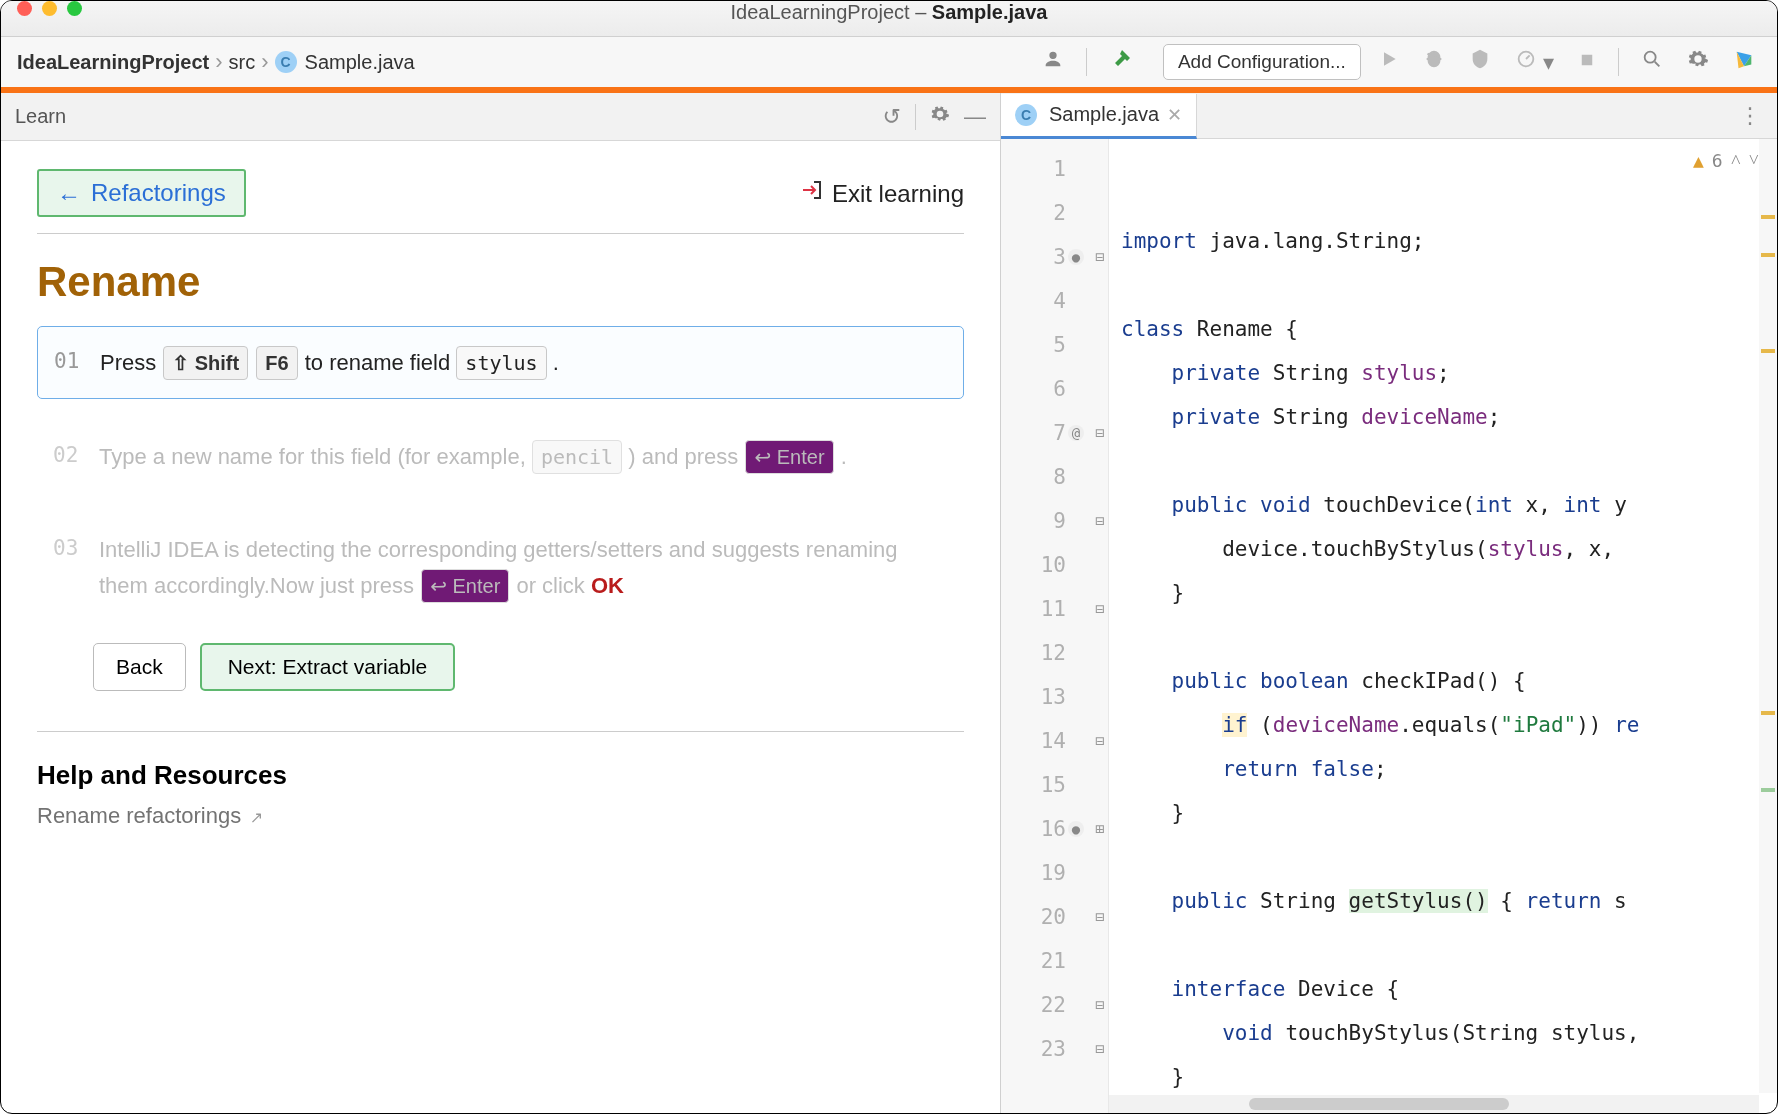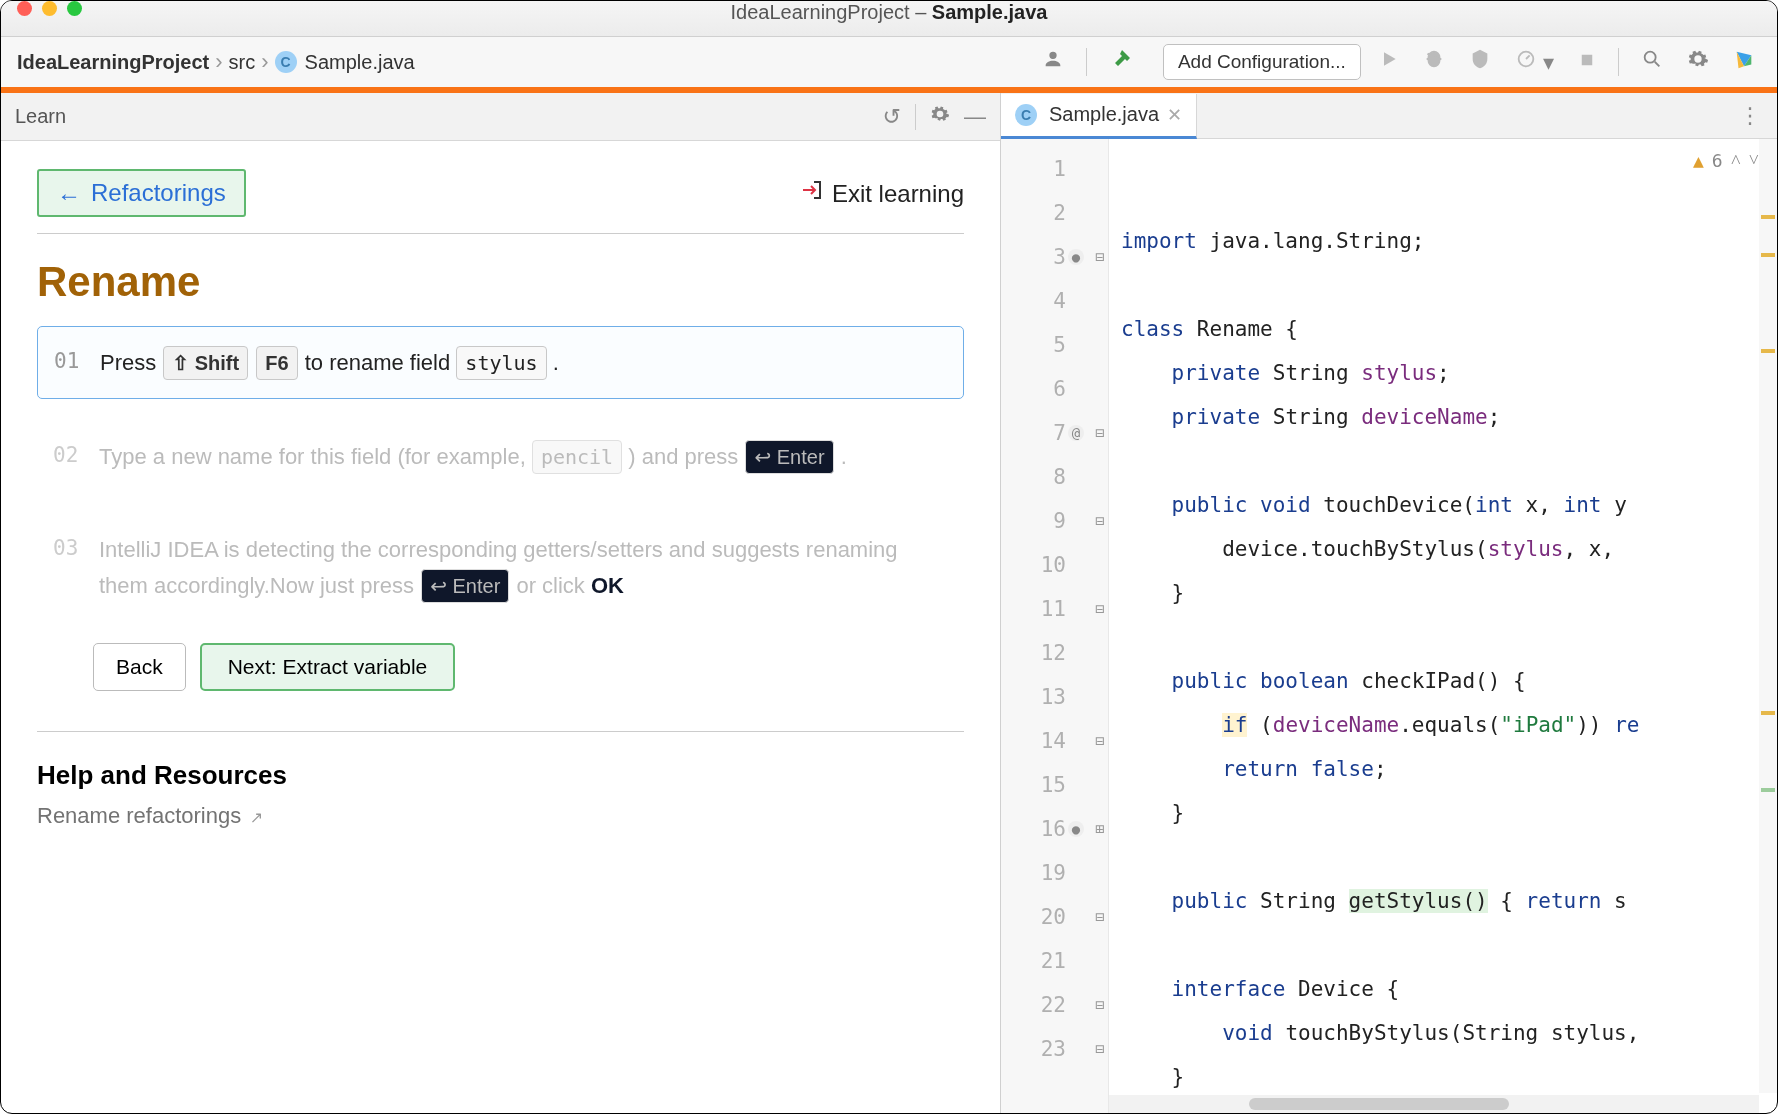--- a/index.html
+++ b/index.html
@@ -91,27 +91,27 @@
 }
 .step.active { border: 1px solid #6faee8; border-radius: 5px; background: #fafdff; color: #222; }
 .step.inactive { color: #bbb; }
 .step-num { font-family: "Menlo", monospace; font-size: 21px; color: #999; min-width: 30px; }
 .step.inactive .step-num { color: #ccc; }
 .kbd {
   display: inline-block; border: 1px solid #c8c8c8; border-radius: 4px;
   background: #f2f2f2; padding: 0 8px; font-family: -apple-system, sans-serif;
   font-size: 20px; font-weight: 600; color: #333; margin: 0 1px;
 }
-.kbd.dim { border-color: #ddd; background: #0f172a; color: #bbb; font-weight: 500; }
+.kbd.dim { border-color: #ddd; background: #701a75; color: #bbb; font-weight: 500; }
 .code-tok {
   display: inline-block; border: 1px solid #c8c8c8; border-radius: 4px;
   background: #f8f8f8; padding: 0 8px; font-family: "Menlo", monospace; font-size: 20px;
 }
 .code-tok.dim { border-color: #e0e0e0; color: #bbb; }
-.strong-dim { color: #0f172a; font-weight: 600; }
+.strong-dim { color: #b91c1c; font-weight: 600; }
 
 .step-buttons { display: flex; gap: 14px; padding-left: 56px; margin-bottom: 40px; }
 .btn { border: 1px solid #bbb; border-radius: 5px; background: #fff; padding: 8px 22px; font-size: 21px; cursor: pointer; }
 .btn.next { border: 2px solid #5fb86f; background: #e8f6ec; padding: 10px 26px; }
 
 .help-title { font-size: 26px; font-weight: 700; margin: 20px 0 12px; border-top: 1px solid #ccc; padding-top: 28px; }
 .help-link { color: #737373; font-size: 22px; cursor: pointer; }
 .ext { color: #999; margin-left: 4px; }
 
 

